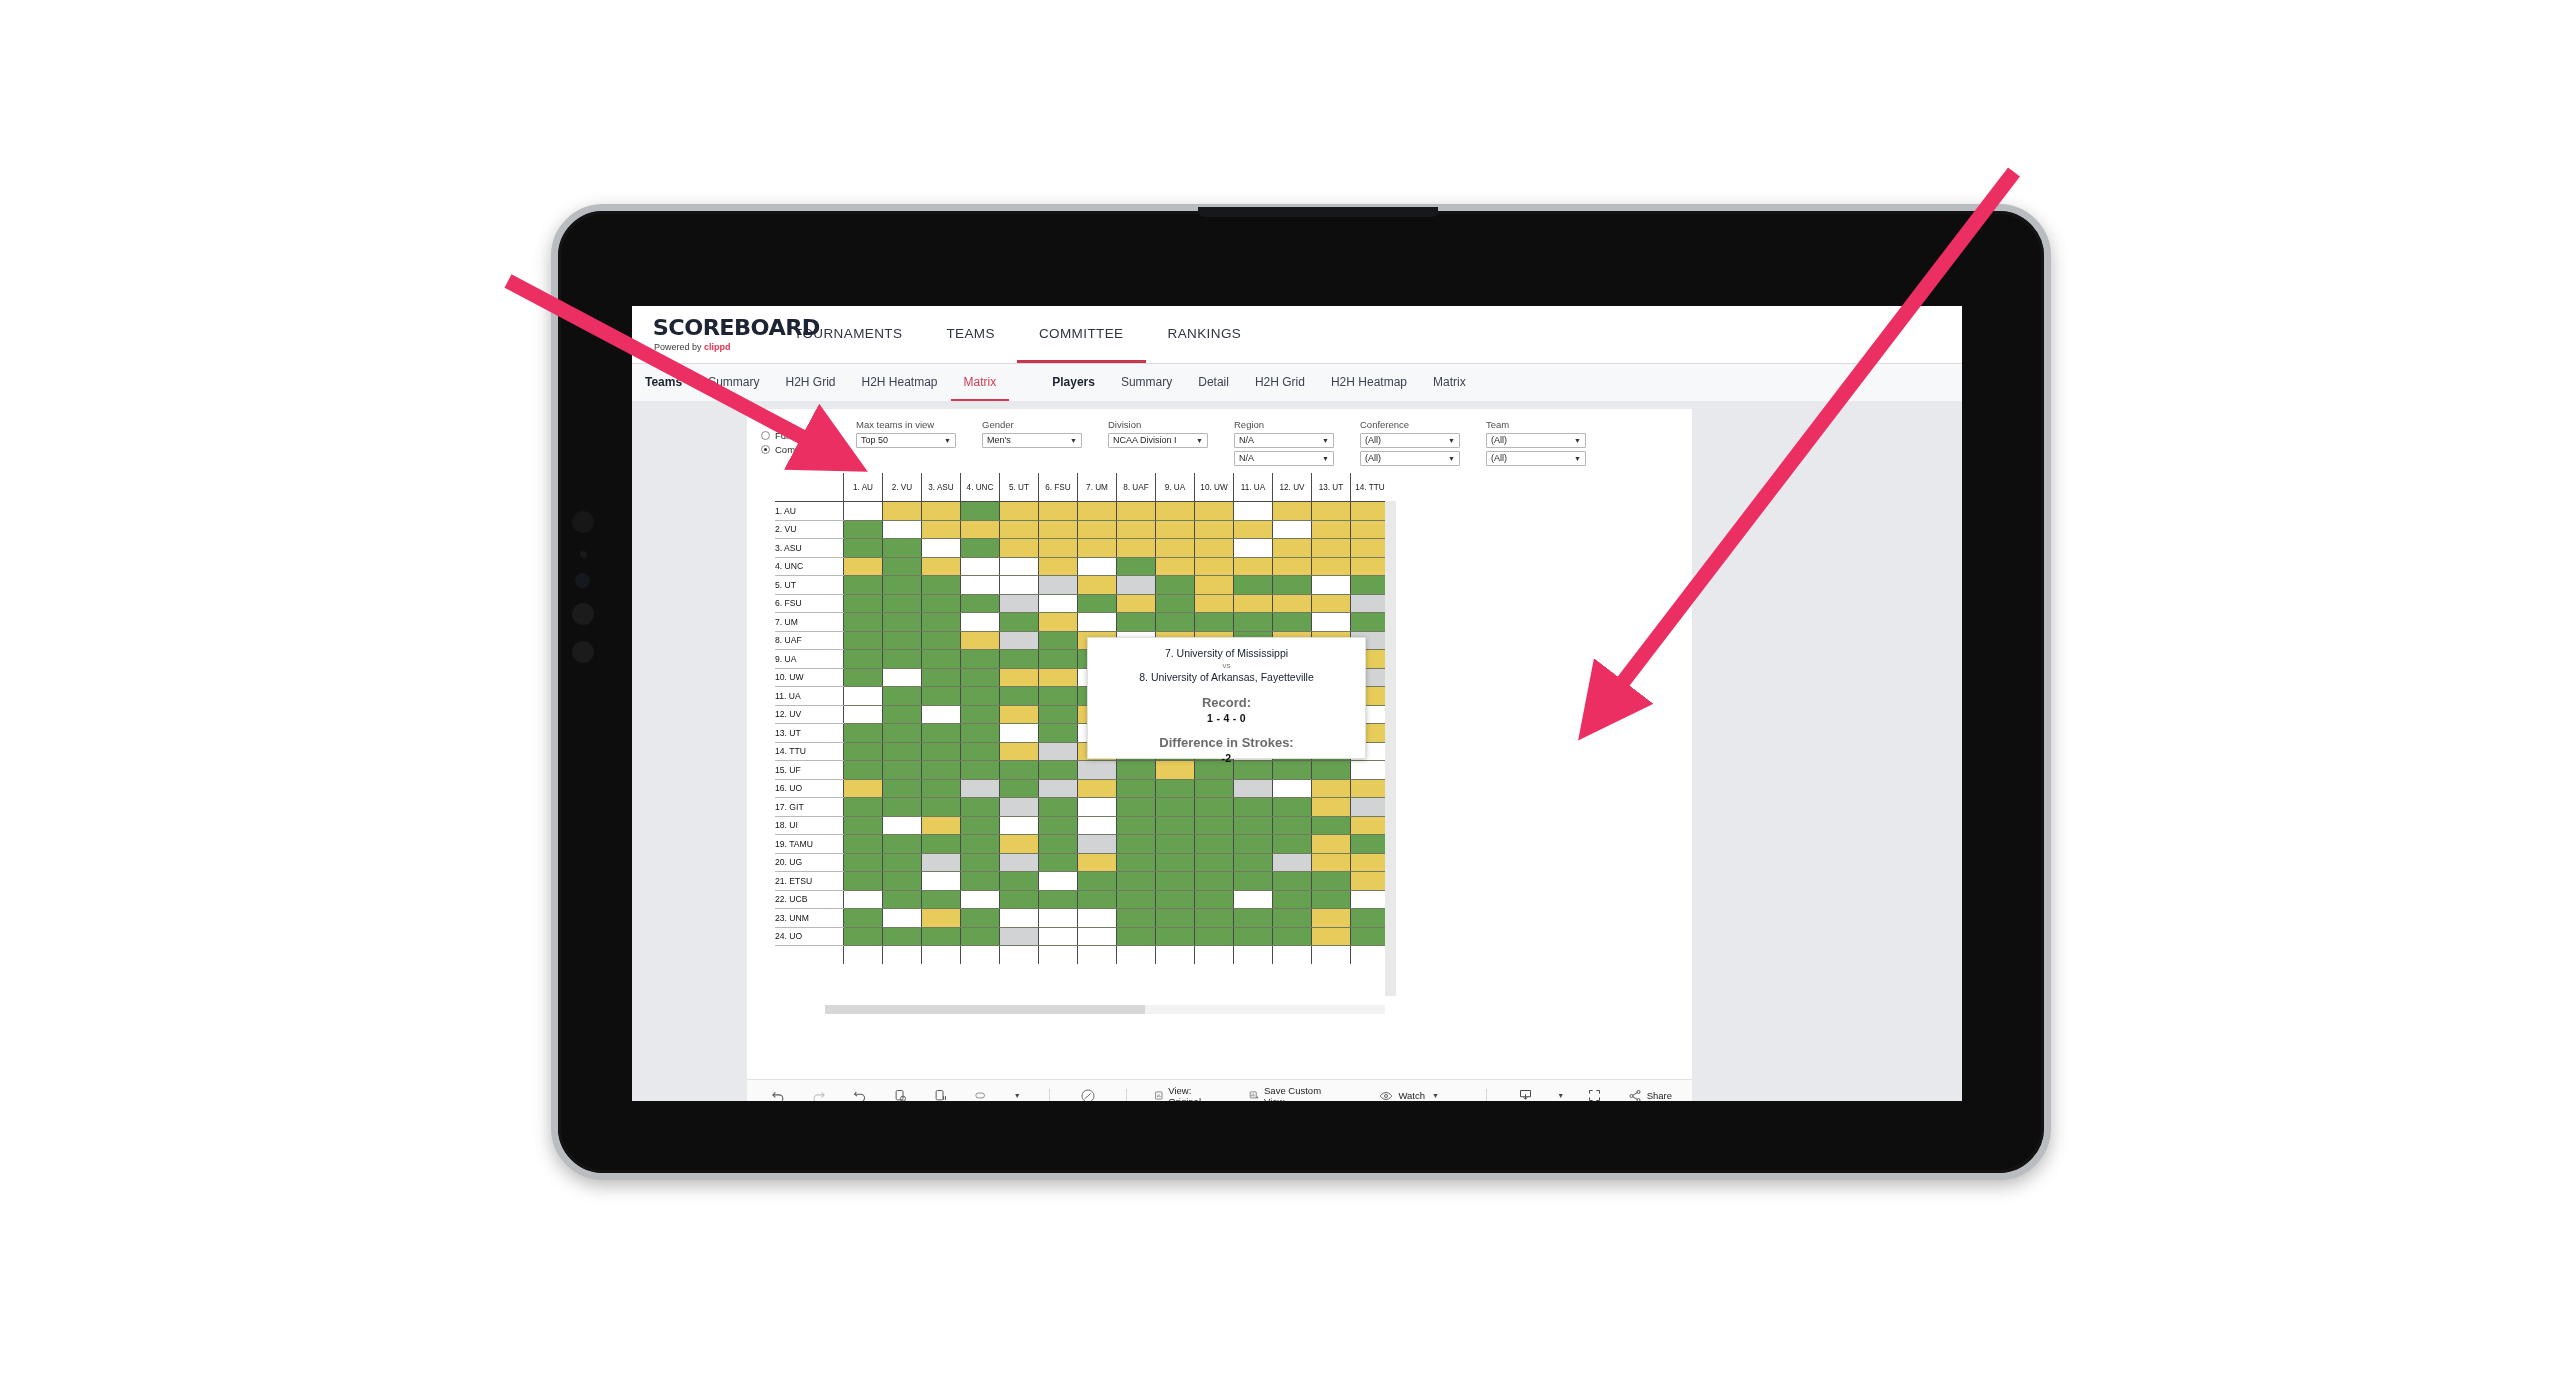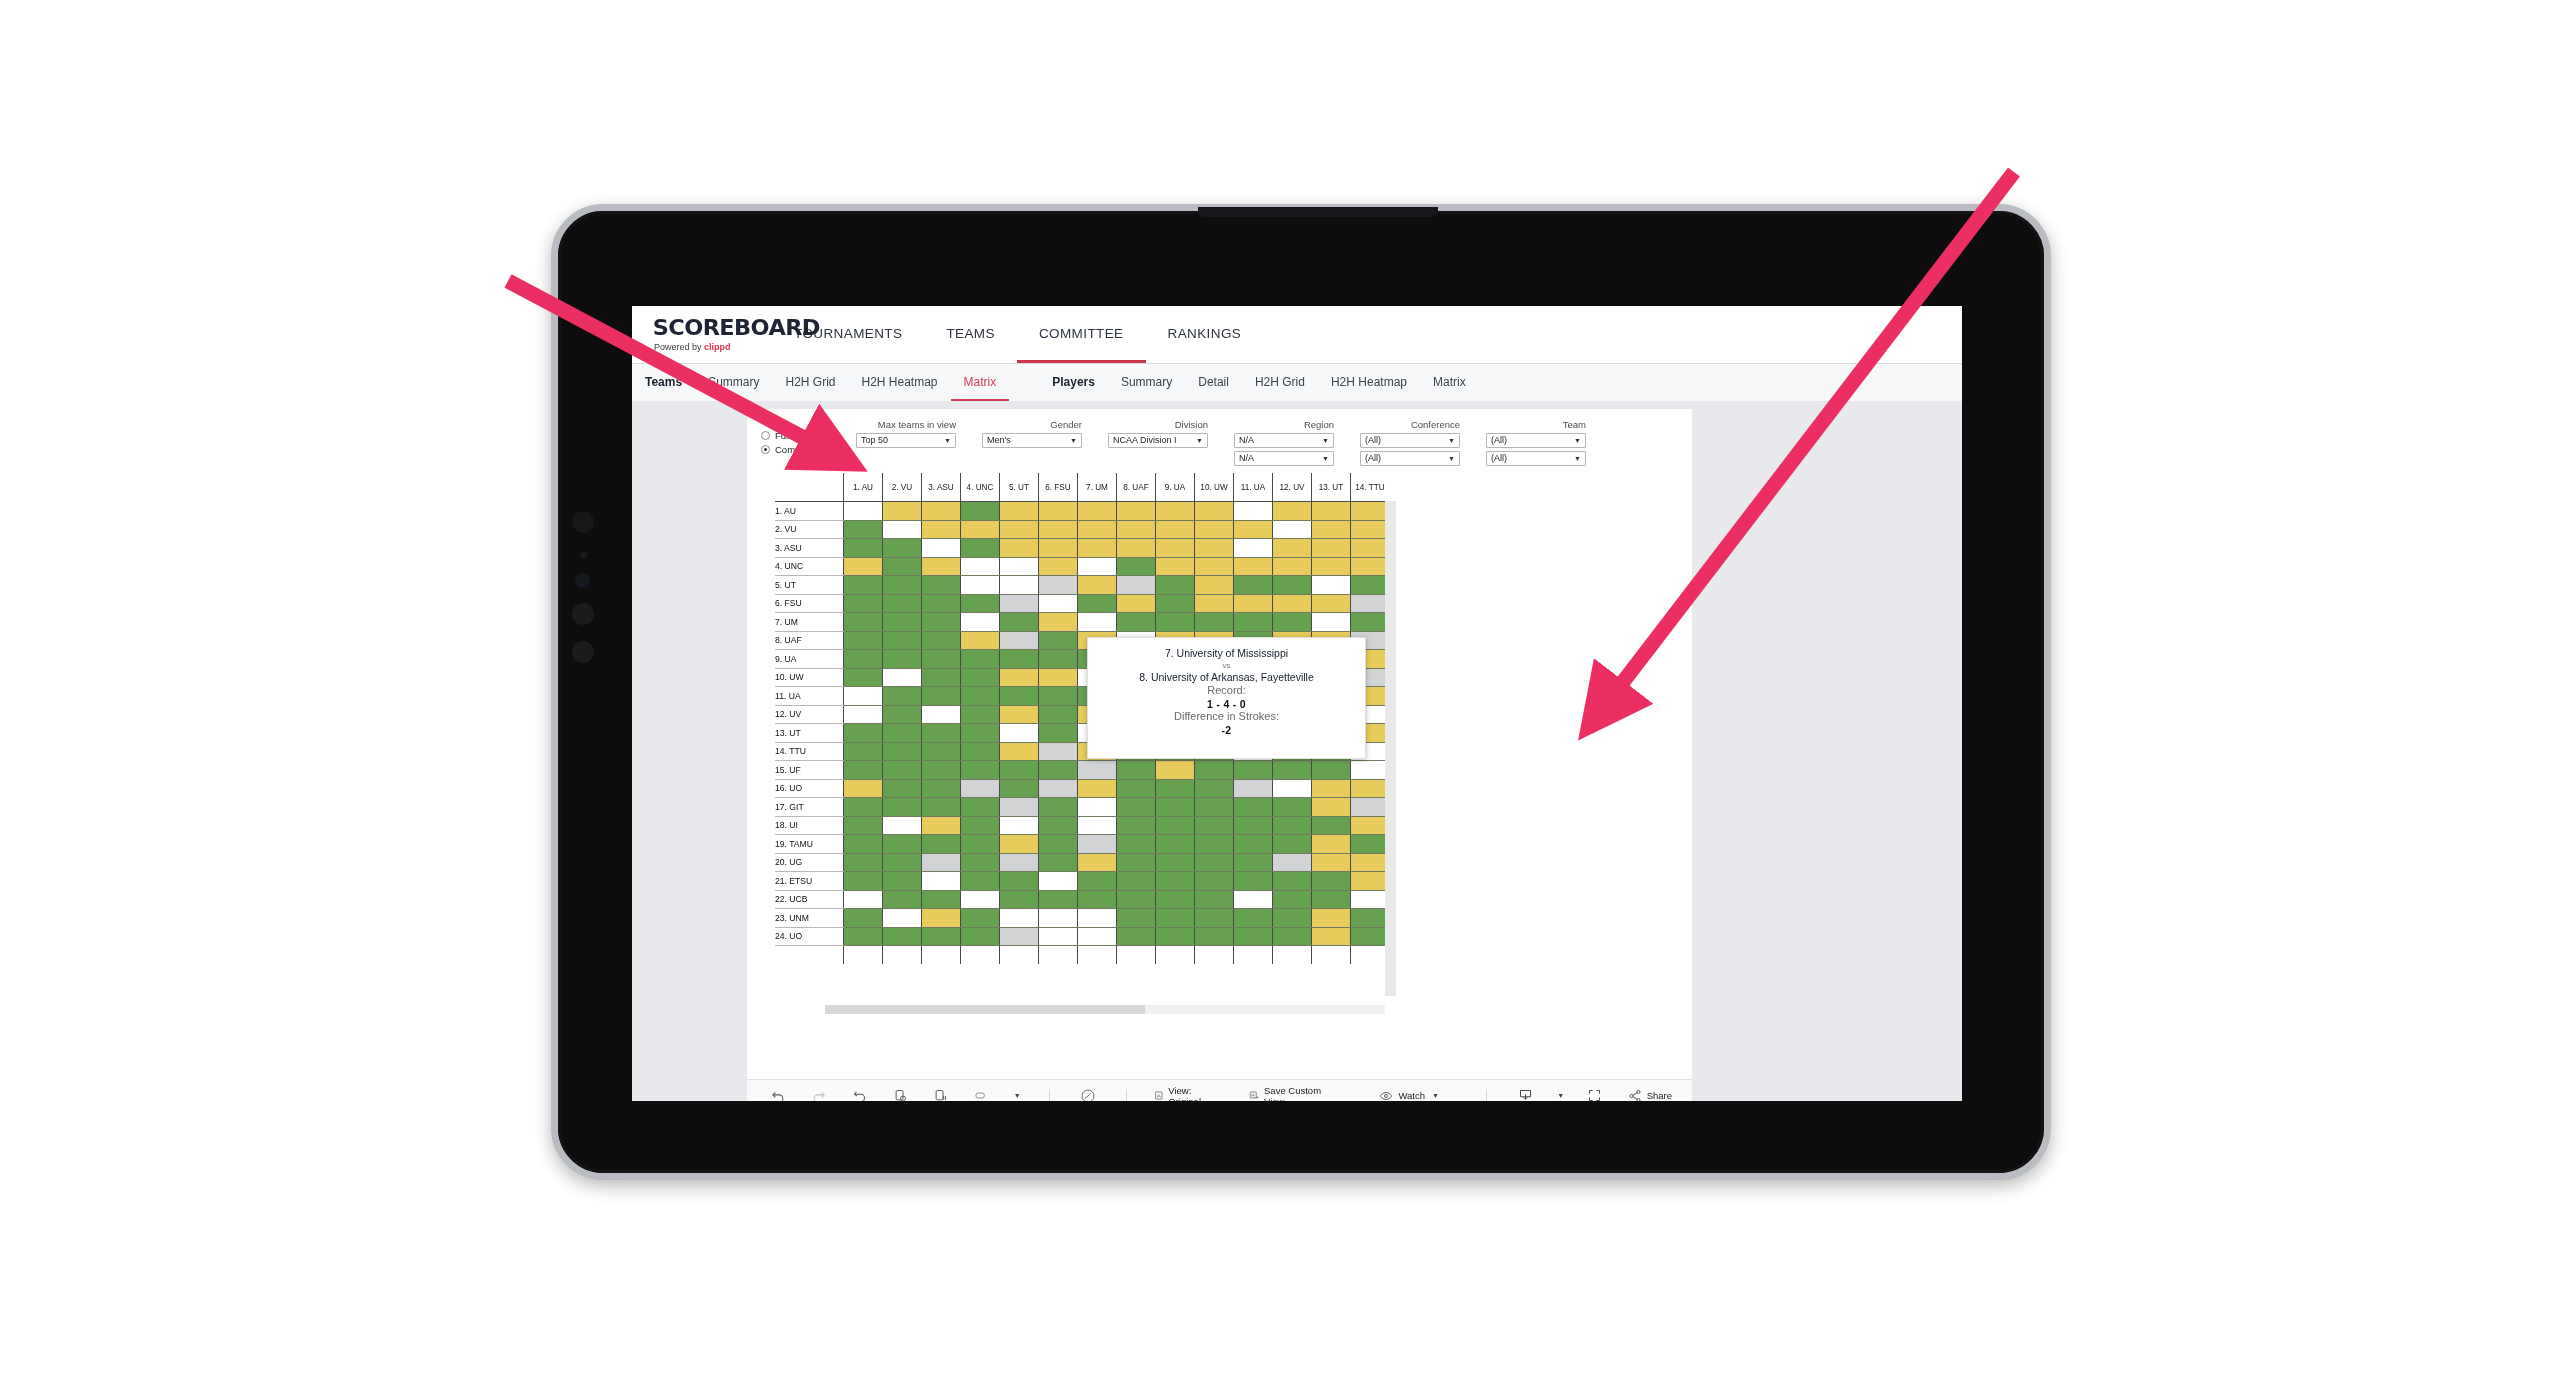--- a/index.html
+++ b/index.html
@@ -57,21 +57,21 @@
   .sub-item.head{font-weight:700;color:#1c2230;}
   .sub-item.active{color:#d23b51;border-bottom-color:#d23b51;}
 
   
   #appbody{position:absolute;left:0;top:95px;right:0;bottom:0;background:#e7e9ed;}
   #sheet{position:absolute;left:115px;top:8px;width:945px;height:670px;background:#ffffff;}
 
   
   #filters{display:flex;align-items:flex-start;padding:10px 0 0 14px;gap:0;}
   .fcol{margin-right:26px;}
-  .flabel{font-size:9.5px;color:#4d4d4d;margin-bottom:2.5px;text-align:right;}
+  .flabel{font-size:9.5px;color:#4d4d4d;margin-bottom:2.5px;}
   .fsel{width:100px;height:15px;border:1px solid #b6b6b6;background:#fff;border-radius:1px;
         display:flex;align-items:center;justify-content:space-between;padding:0 4px;box-sizing:border-box;
         font-size:9px;color:#1f1f1f;margin-bottom:3px;cursor:pointer;}
   .fsel .cv{overflow:hidden;white-space:nowrap;}
   .caret{font-size:7px;color:#333;line-height:1;}
   .radio-row{display:flex;align-items:center;gap:5px;margin-bottom:3px;cursor:pointer;}
   .radio{width:9px;height:9px;border-radius:50%;border:1px solid #8a8a8a;background:#fff;box-sizing:border-box;position:relative;}
   .radio.on::after{content:"";position:absolute;left:1.6px;top:1.6px;width:3.8px;height:3.8px;border-radius:50%;background:#2b2b2b;}
   .radio-label{font-size:9.5px;color:#1f1f1f;}
   #viewmodes{width:95px;padding-top:11px;}
@@ -98,21 +98,21 @@
   
   #hscroll{position:absolute;left:78px;top:596px;width:560px;height:9px;background:#f2f2f2;}
   #hscroll-thumb{position:absolute;left:0;top:0;width:320px;height:9px;background:#d7d7d7;}
 
   
   #tooltip{position:absolute;left:340px;top:228px;width:279px;height:122px;background:#ffffff;
            box-shadow:0 1px 5px rgba(0,0,0,.28);border:1px solid #e0e0e0;box-sizing:border-box;
            text-align:center;padding-top:9px;}
   .tt-team{font-size:10.5px;color:#15202e;font-weight:400;line-height:1.25;}
   .tt-vs{font-size:8px;color:#7c7c7c;margin:1px 0;}
-  .tt-lbl{font-size:11px;color:#6b6b6b;}
+  .tt-lbl{font-size:13px;color:#6b6b6b;margin-top:11px;font-weight:bold;}
   .tt-val{font-size:10.5px;color:#111;font-weight:700;margin-top:2px;letter-spacing:.3px;}
 
   
   #toolbar{position:absolute;left:115px;top:678px;width:945px;height:32px;background:#fafafa;border-top:1px solid #e2e2e2;
            display:flex;align-items:center;padding-left:20px;box-sizing:border-box;gap:18px;}
   .tb-ico{width:30px;display:flex;align-items:center;justify-content:center;color:#5a5a5a;cursor:pointer;}
   .tb-sep{width:1px;height:14px;background:#d6d6d6;margin:0 9px;}
   .tb-text{display:flex;align-items:center;gap:5px;font-size:9.5px;color:#222;cursor:pointer;margin-right:20px;}
   .tb-caret{font-size:7px;color:#444;margin-left:2px;}
   .spacer{flex:1;}

